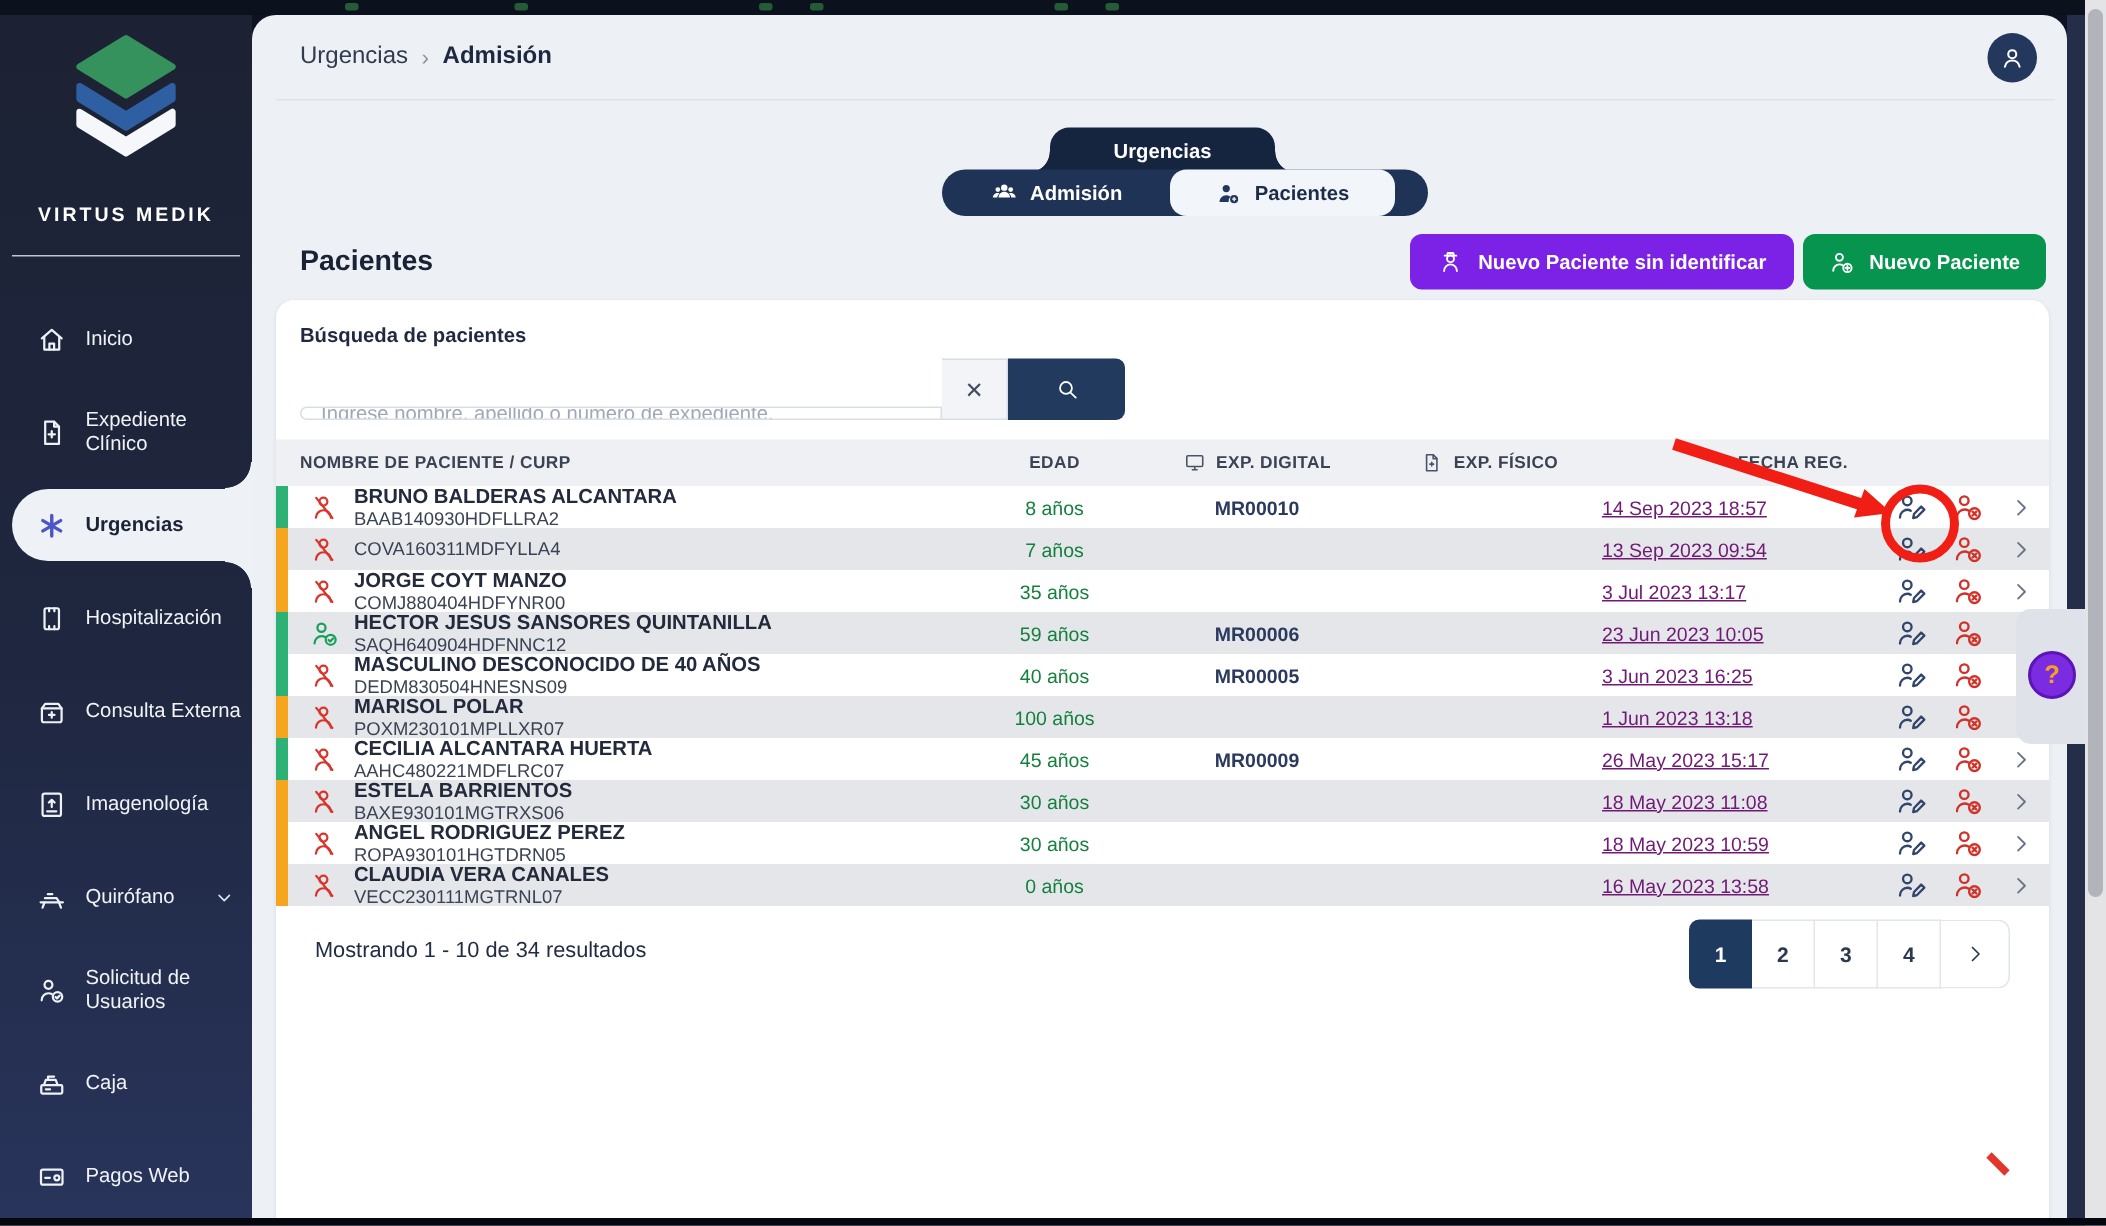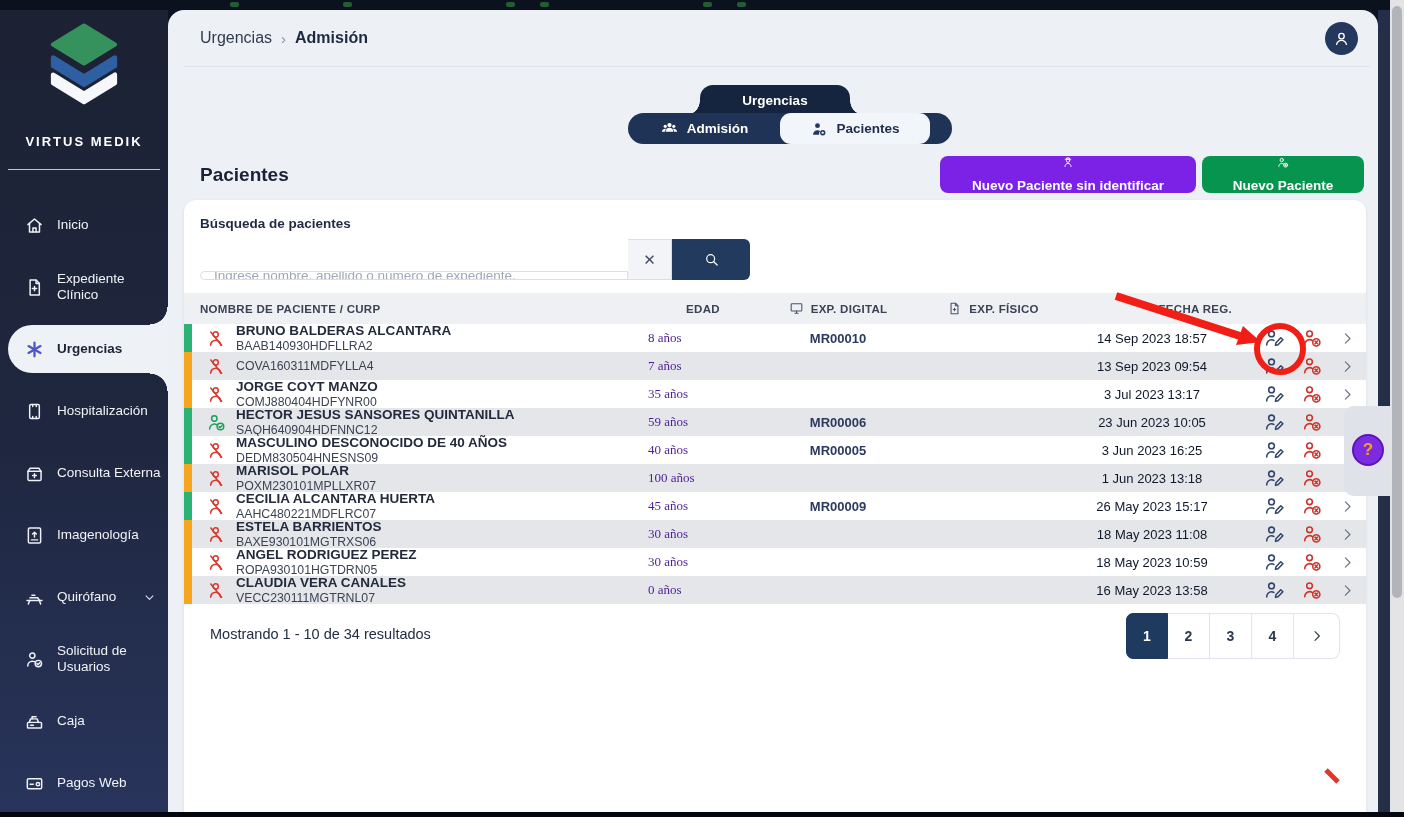--- a/index.html
+++ b/index.html
@@ -63,21 +63,21 @@
     color:#fff; font-size:13.5px; font-weight:700; cursor:pointer; }
   .tab-admision .ic { width:19px; height:19px; }
   .tab-pacientes { position:absolute; left:152px; top:0; width:150px; height:31px; background:#f2f5f9;
     border-radius:11px; display:flex; align-items:center; justify-content:center; gap:8px;
     color:#1d2c49; font-size:13.5px; font-weight:700; cursor:pointer; }
   .tab-pacientes .ic { width:18px; height:18px; color:#24385e; }
 
   .page-title { position:absolute; left:32px; top:154px; font-size:19px; font-weight:700; color:#1a2236; }
   .btn { position:absolute; top:146px; height:37px; border:none; border-radius:8px; color:#fff;
     font-family:inherit; font-size:13.5px; font-weight:700; display:flex; align-items:center;
-    justify-content:center; gap:9px; cursor:pointer;flex-direction:column; }
+    justify-content:center; gap:9px; cursor:pointer; }
   .btn .ic { width:18px; height:18px; }
   .btn-purple { left:772px; width:256px; background:#7b22e6; }
   .btn-green { left:1034px; width:162px; background:#07944e; }
 
   
   .card { position:absolute; left:16px; top:190px; width:1182px; height:612px; background:#fff;
     border-radius:12px 12px 0 0; box-shadow:0 1px 3px rgba(25,35,60,.10); overflow:hidden; }
   .search-label { margin:16px 0 8px 16px; font-size:13.5px; font-weight:700; color:#1f2940; }
   .search-row { margin-left:16px; display:flex; height:41px; }
   .search-input { width:428px; border:1px solid #d9dee6; border-radius:6px 0 0 6px; padding:0 13px;
@@ -104,24 +104,24 @@
   .t-row { position:relative; display:flex; align-items:center; height:28px; background:#fff; cursor:pointer; }
   .t-row.alt { background:#e4e6ea; }
   .bar { position:absolute; left:0; top:0; bottom:0; width:8px; }
   .bar.green { background:#2cb274; } .bar.orange { background:#f6a51f; }
   .c-status { width:52px; display:flex; align-items:center; justify-content:flex-end; padding-right:9px; }
   .c-status .ic { width:21px; height:21px; }
   .st-red { color:#d8362c; } .st-green { color:#18a05a; }
   .c-name { flex:1; }
   .p-name { font-size:13.5px; font-weight:700; color:#232a3c; line-height:17px; }
   .p-curp { font-size:12.3px; color:#3a4354; line-height:15px; }
-  .c-age { width:110px; font-size:13px; color:#4c1d95;font-family:Liberation Serif, serif; }
+  .c-age { width:110px; text-align:center; font-size:13px; color:#15803d; }
   .c-expd { width:160px; text-align:center; font-size:13px; font-weight:600; color:#2b3a5e; }
   .c-expf { width:150px; text-align:center; font-size:13px; color:#1f2738; }
-  .c-date { width:170px; text-align:center; padding-right:2px; font-size:13px; color:#0f172a; }
+  .c-date { width:170px; text-align:left; padding-right:2px; font-size:13px; color:#701a75;text-decoration:underline; }
   .c-actions { width:128px; display:flex; align-items:center; justify-content:flex-end; gap:16px; padding-right:10px; }
   .act { display:flex; cursor:pointer; }
   .act.edit { width:22px; height:22px; color:#32466b; }
   .act.del { width:22px; height:22px; color:#cf3228; }
   .act.chev { width:17px; height:17px; color:#6a7385; }
 
   .t-foot { display:flex; justify-content:space-between; align-items:flex-start; padding:15px 26px 0 26px; }
   .foot-summary { font-size:14.5px; color:#222c42; padding-top:7px; }
   .pager { display:flex; margin-top:-6px; }
   .pg { width:42px; height:46px; border:1px solid #e2e5eb; border-left:none; background:#fff; color:#2b3850;

